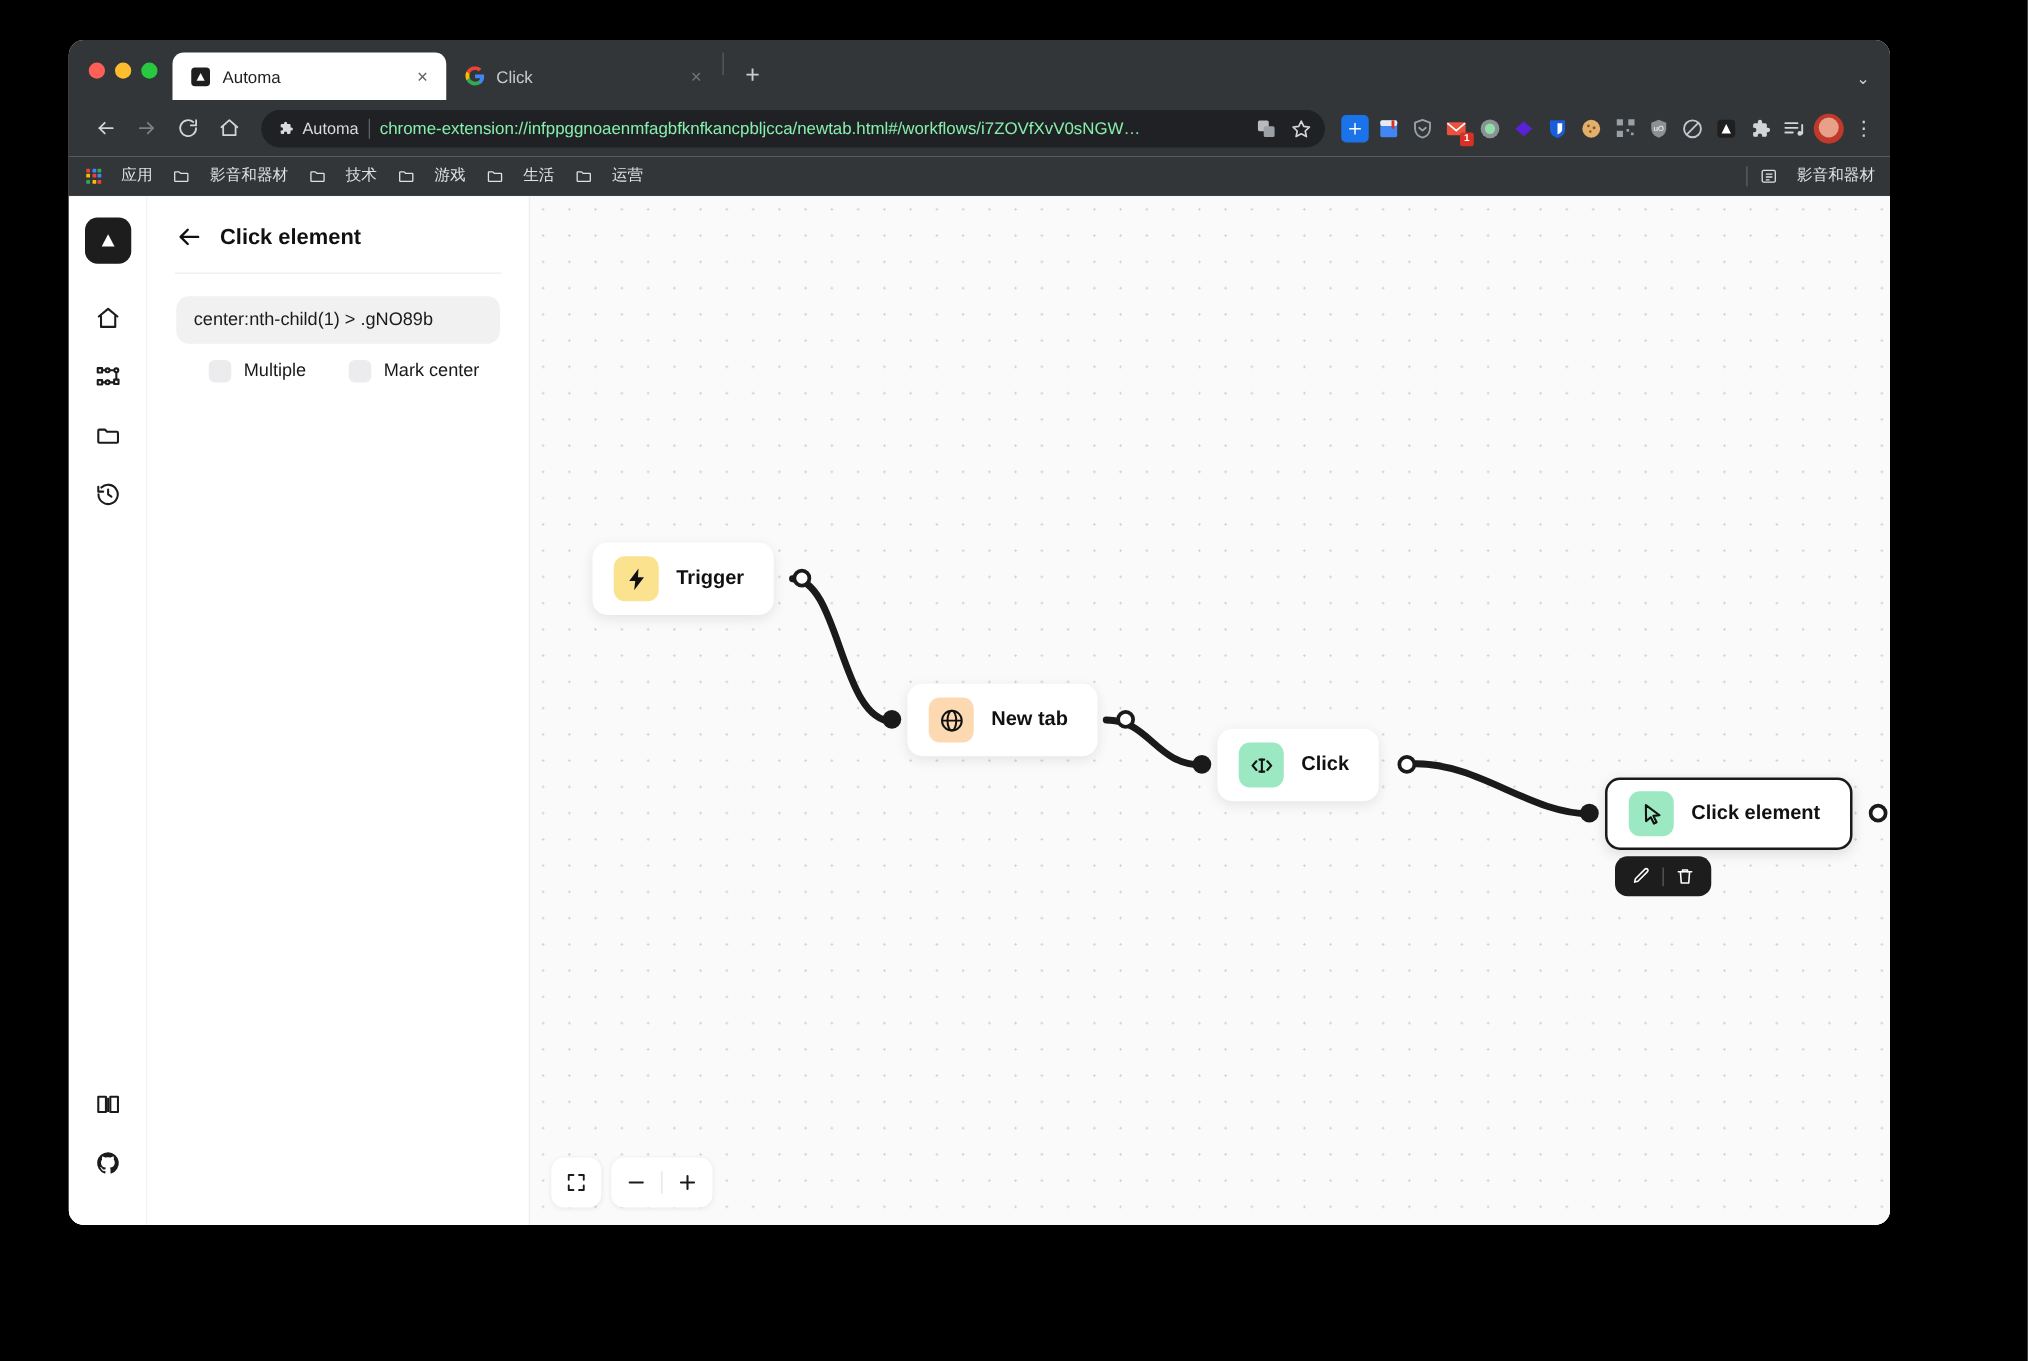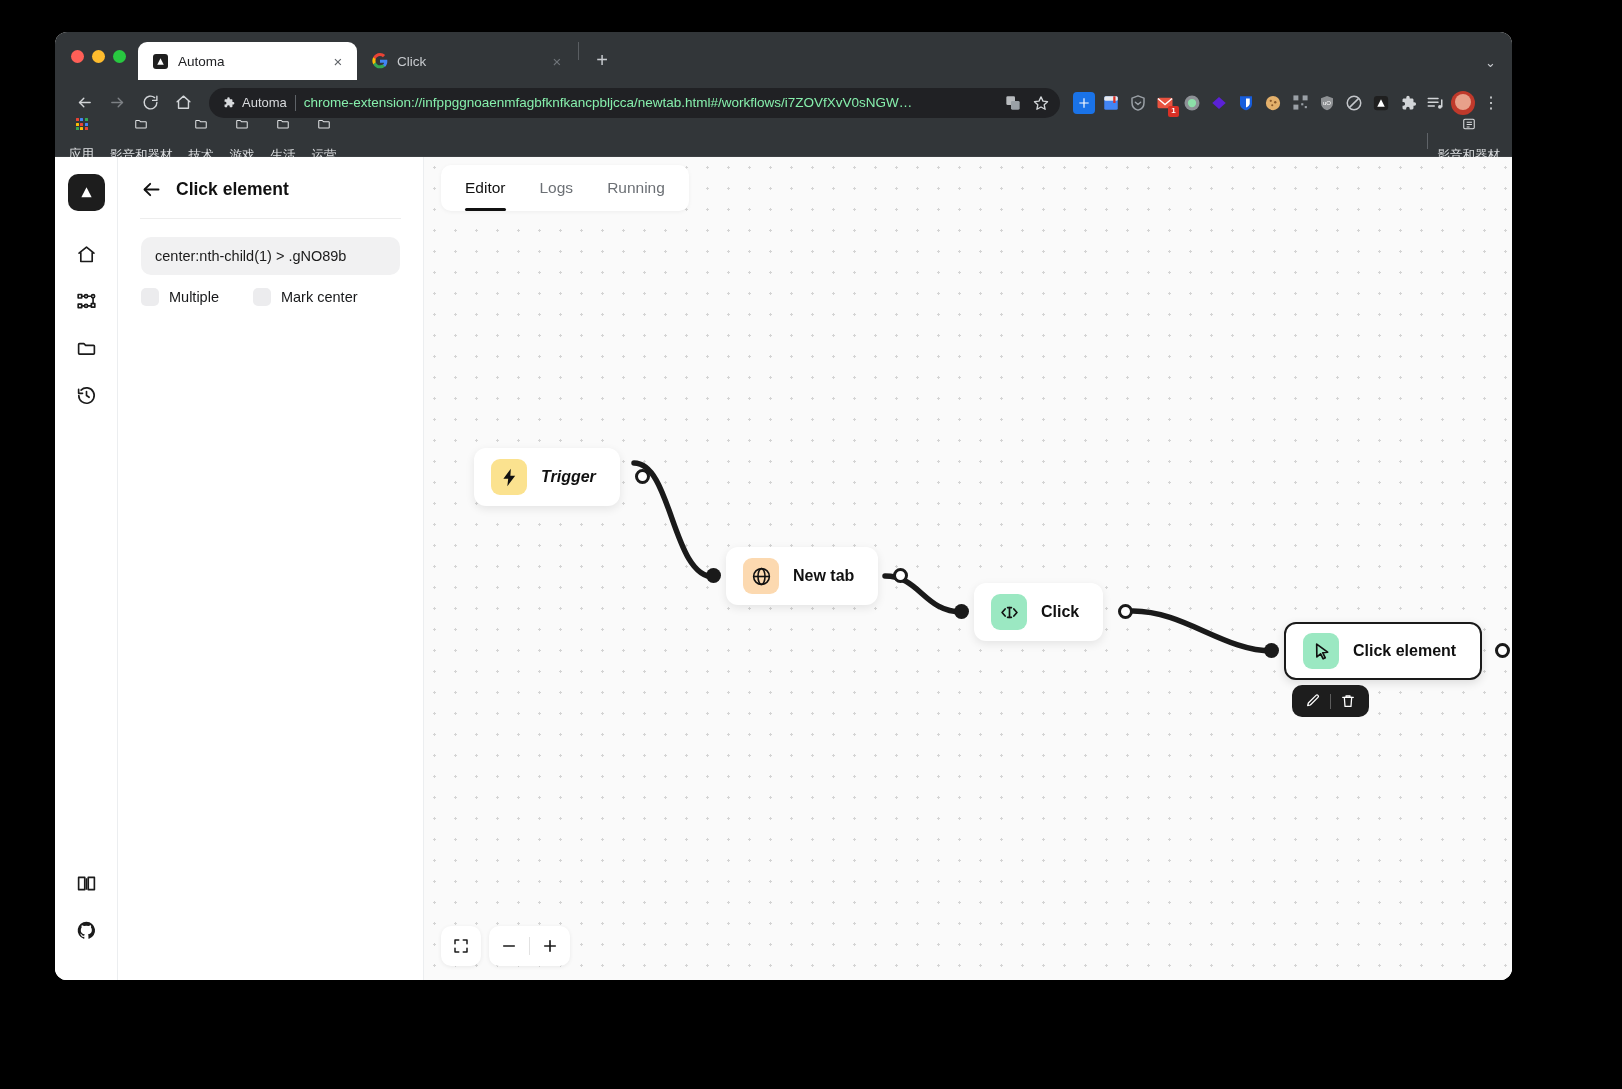--- a/index.html
+++ b/index.html
@@ -62,40 +62,40 @@
   .omni-url { flex: 1; color: #86efac; font-size: 13.5px; white-space: nowrap; overflow: hidden; text-overflow: clip; min-width: 0; }
   .omni-right { display: flex; align-items: center; gap: 6px; }
   .ext-icons { display: flex; align-items: center; gap: 5px; padding-left: 2px; }
   .ei { width: 22px; height: 22px; border-radius: 4px; display: flex; align-items: center; justify-content: center; position: relative; flex: none; }
   .badge { position: absolute; right: -3px; bottom: -3px; background: #d93025; color: #fff; font-size: 8px; line-height: 10px; min-width: 11px; height: 11px; border-radius: 2px; text-align: center; font-weight: bold; }
   .avatar { width: 24px; height: 24px; border-radius: 50%; background: #c0392b; overflow: hidden; position: relative; }
   .avatar::after { content: ""; position: absolute; left: 4px; top: 3px; width: 16px; height: 16px; border-radius: 50%; background: #e8a08a; }
   .menu-dots { color: #d2d5d8; font-size: 16px; letter-spacing: 0; width: 22px; text-align: center; }
   
   .bookmarks { height: 32px; background: #323639; display: flex; align-items: center; padding: 0 12px 0 14px; gap: 16px; color: #dfe1e3; font-size: 12.5px; flex: none; border-bottom: 1px solid #3c4043; }
-  .bm { display: flex; align-items: center; gap: 16px; white-space: nowrap; flex-direction: column; }
+  .bm { display: flex; align-items: center; gap: 16px; white-space: nowrap; }
   .bm-apps-grid { display: grid; grid-template-columns: repeat(3, 3px); grid-template-rows: repeat(3, 3px); gap: 1.5px; }
   .bm-apps-grid i { display: block; width: 3px; height: 3px; border-radius: 0.5px; }
   .bm-right { margin-left: auto; display: flex; align-items: center; gap: 10px; }
   .bm-vline { width: 1px; height: 16px; background: #5f6368; }
   
   .appbody { flex: 1; display: flex; background: #ffffff; min-height: 0; }
   .rail { width: 63px; background: #fff; border-right: 1px solid #eceef0; display: flex; flex-direction: column; align-items: center; padding: 17px 0 22px; flex: none; }
   .rail-logo { width: 37px; height: 37px; background: #1d1d1d; border-radius: 10px; display: flex; align-items: center; justify-content: center; margin-bottom: 24px; }
   .rail-item { width: 38px; height: 38px; display: flex; align-items: center; justify-content: center; margin-bottom: 9px; border-radius: 9px; color: #1b1b1b; }
   .rail-spacer { flex: 1; }
   
   .panel { width: 306px; background: #fff; border-right: 1px solid #eceef0; padding: 22px 23px 0; flex: none; }
   .panel-head { display: flex; align-items: center; gap: 14px; padding-bottom: 18px; }
   .panel-title { font-size: 17.5px; font-weight: 700; color: #111; }
   .panel-rule { height: 1px; background: #ededed; margin: 0 -1px 18px; }
   .field-desc { background: #f1f1f2; border-radius: 10px; height: 62px; padding: 12px 14px; color: #9b9ba0; font-size: 14.5px; }
   .field-sel { background: #f1f1f2; border-radius: 10px; height: 38px; display: flex; align-items: center; padding: 0 14px; color: #1b1b1b; font-size: 14.5px; margin-top: 18px; white-space: nowrap; overflow: hidden; }
   .checks { display: flex; align-items: center; margin-top: 13px; }
-  .chk { display: flex; align-items: center; gap: 10px; font-size: 14.5px; color: #17181a; }
+  .chk { display: flex; align-items: center; gap: 10px; font-size: 14.5px; color: #17181a; margin-left: 26px; }
   .chk + .chk { margin-left: 34px; }
   .box { width: 18px; height: 18px; border-radius: 5px; background: #ececee; flex: none; }
   
   .canvas { flex: 1; position: relative; background-color: #fafafa;
     background-image: radial-gradient(circle, #d4d4d4 1px, transparent 1.1px);
     background-size: 21px 21px; overflow: hidden; min-width: 0; }
   .tabs-card { position: absolute; left: 17px; top: 8px; background: #fff; border-radius: 10px; display: flex; padding: 0 24px; height: 46px; align-items: center; gap: 34px; box-shadow: 0 1px 4px rgba(0,0,0,0.05); }
   .ctab { font-size: 15.5px; color: #6c7075; height: 46px; display: flex; align-items: center; position: relative; }
   .ctab.active { color: #111; }
   .ctab.active::after { content: ""; position: absolute; left: 0; right: 0; bottom: 0; height: 3px; background: #111; border-radius: 2px; }
@@ -458,33 +458,28 @@
         </label>
         <label class="chk">
           <span class="box"></span>
           <span>Mark center</span>
         </label>
       </div>
     </div>
 
     <div class="canvas">
 
-      <div class="tabs-card">
-        <div class="ctab active">Editor</div>
-        <div class="ctab">Logs</div>
-        <div class="ctab">Running</div>
-      </div>
 
       <svg style="position:absolute; left:0; top:0; width:100%; height:100%; pointer-events:none;">
         <path d="M 210 306 C 248 306 248 420 290 420" fill="none" stroke="#1a1a1a" stroke-width="5.5" stroke-linecap="round"></path>
         <path d="M 461 419 C 496 419 500 455 538 455" fill="none" stroke="#1a1a1a" stroke-width="5.5" stroke-linecap="round"></path>
         <path d="M 709 454 C 760 454 800 494 848 494" fill="none" stroke="#1a1a1a" stroke-width="5.5" stroke-linecap="round"></path>
       </svg>
 
-      <div class="node" style="left:50px; top:291px;font-style:italic;">
+      <div class="node" style="left:50px; top:277px;">
         <span class="nicon" style="background:#fbe28f;">
           <svg viewBox="0 0 24 24" width="21" height="21" fill="#111">
               <polygon points="13.5,2 5,13.5 10.5,13.5 9.5,22 18.5,10 13,10"></polygon>
             </svg>
         </span>
         <span class="nlabel">Trigger</span>
         <span class="handle out" style="right:-30px; top:21px;"></span>
       </div>
 
       <div class="node" style="left:302px; top:390px;">

